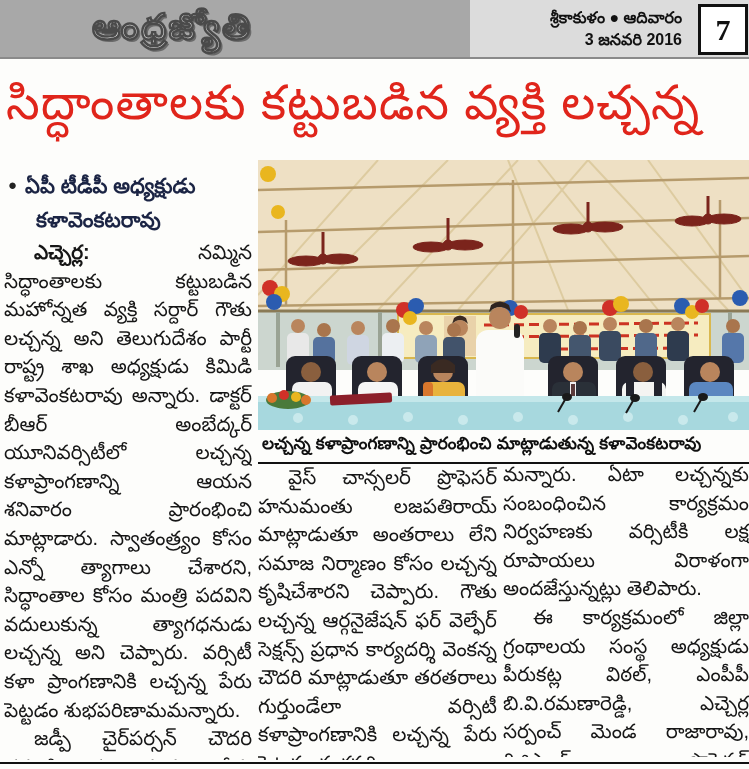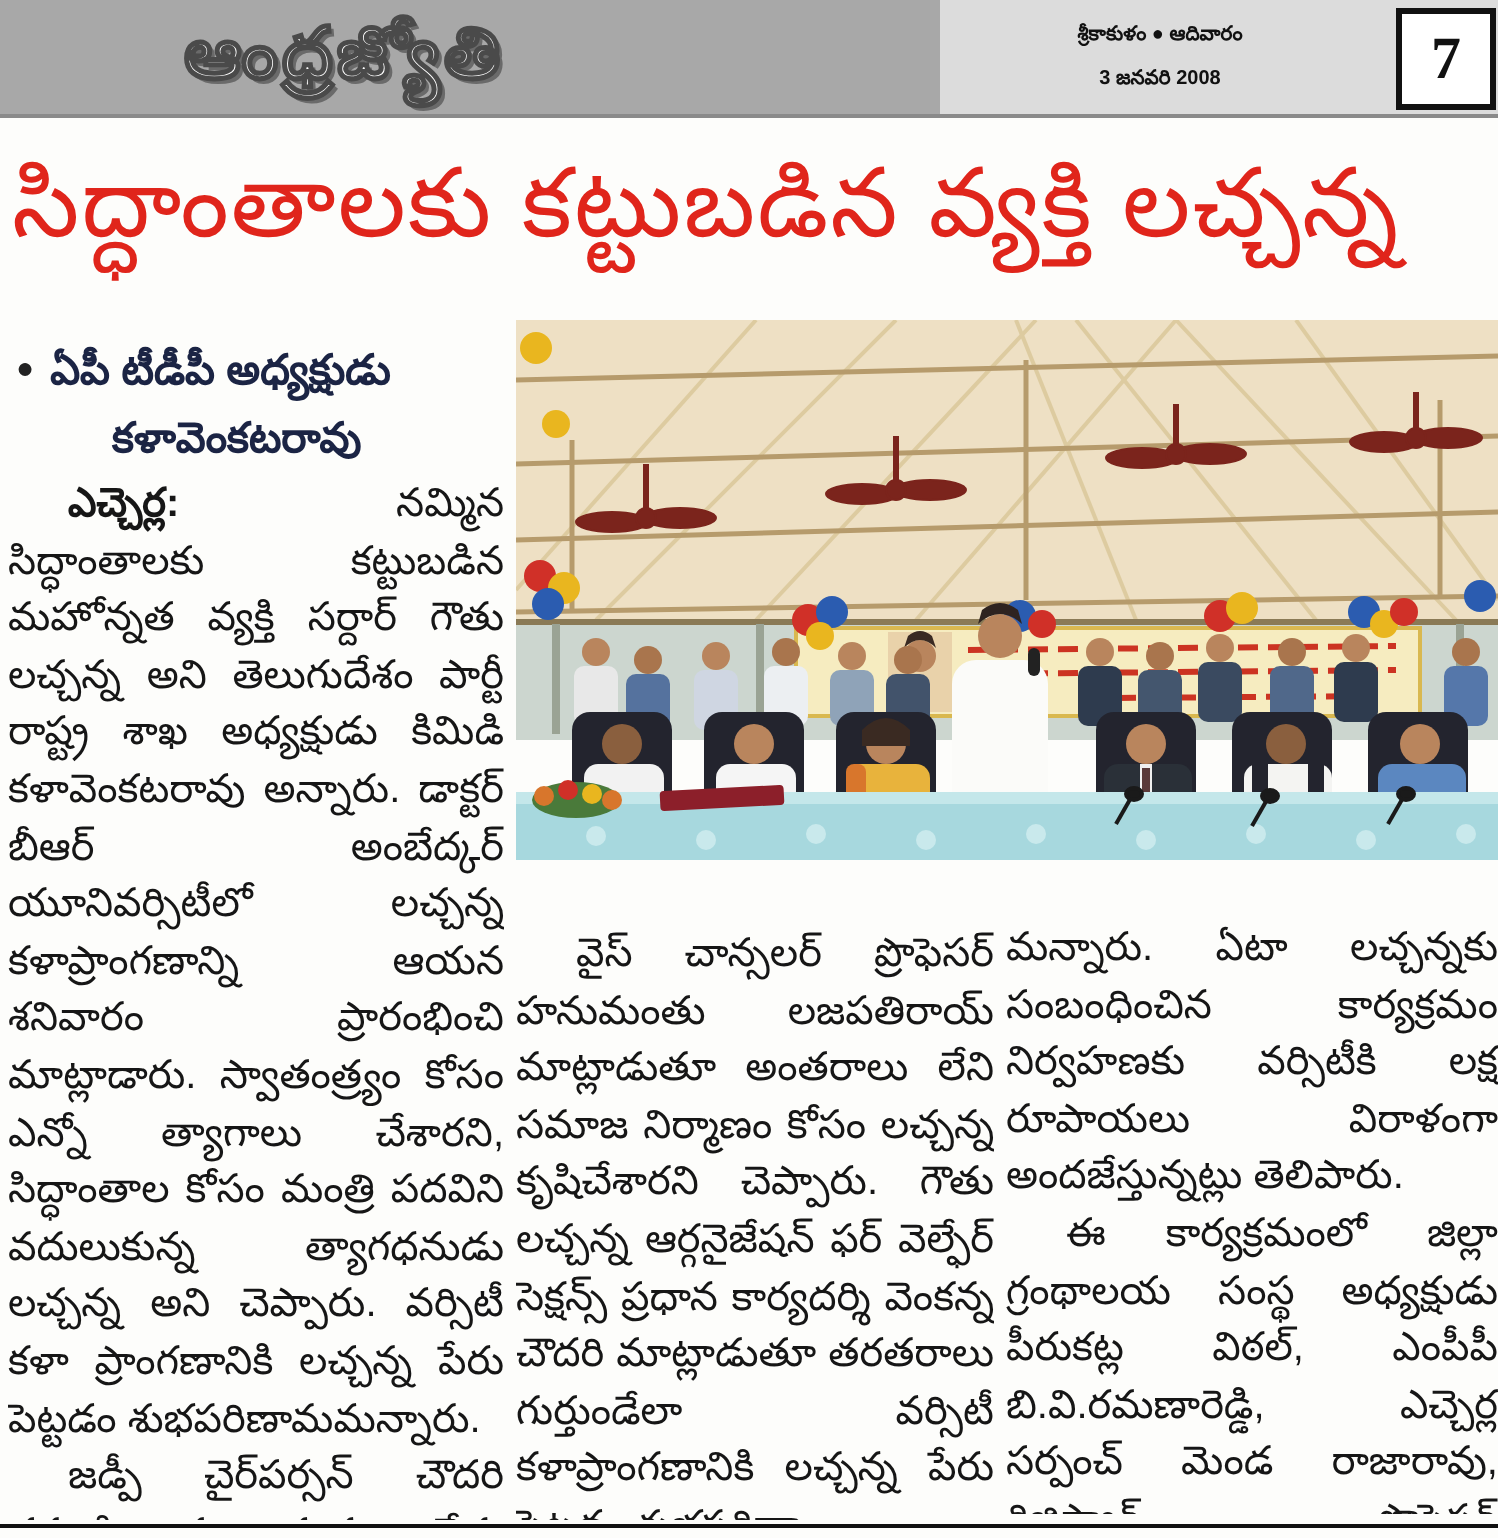--- a/index.html
+++ b/index.html
@@ -6,38 +6,38 @@
   .page{position:relative;width:749px;height:769px;background:#fdfdfb;overflow:hidden;
         font-family:"Liberation Sans","DejaVu Sans",sans-serif;color:#1a1a1a;}
 
   
   .masthead{position:absolute;top:0;left:0;width:749px;height:57px;background:#a8a8a8;
             border-bottom:2px solid #8a8a8a;}
   .masthead-right{position:absolute;top:0;left:470px;width:279px;height:57px;background:#dcdcdc;}
   .logo{position:absolute;top:6px;left:92px;font-size:36px;font-weight:bold;color:#ffffff;
         letter-spacing:2px;-webkit-text-stroke:1.4px #4a4a4a;
         text-shadow:2px 2px 0 #6a6a6a;}
-  .edition{position:absolute;top:7px;left:478px;width:204px;text-align:center;
-           font-weight:bold;font-size:10px;line-height:22px;color:#111;}
+  .edition{position:absolute;top:7px;left:478px;width:204px;text-align:right;
+           font-weight:bold;font-size:16px;line-height:22px;color:#111;}
   .pagebox{position:absolute;top:4px;left:698px;width:44px;height:45px;background:#ffffff;
            border:3px solid #111;display:flex;align-items:center;justify-content:center;
            font-family:"Liberation Serif","DejaVu Serif",serif;
            font-size:30px;font-weight:bold;color:#111;}
 
   
   .headline{position:absolute;top:60px;left:6px;width:738px;height:96px;
             display:flex;align-items:center;
             font-size:48px;font-weight:normal;color:#e0251b;letter-spacing:1px;
             white-space:nowrap;}
 
   
   .subhead{position:absolute;top:168px;left:8px;width:242px;color:#1b2444;
            font-weight:bold;font-size:21px;line-height:34px;}
   .subhead .bullet{font-size:15px;vertical-align:3px;margin-right:8px;color:#222;}
-  .subhead .l2{display:block;margin-left:48px;}
+  .subhead .l2{display:block;margin-left:28px;}
 
   
   .col{position:absolute;font-size:20px;line-height:28.6px;text-align:justify;color:#161616;}
   .col p{margin:0;}
   .col p.indent{text-indent:30px;}
   .col .lead{font-weight:bold;}
   .col1{top:238px;left:4px;width:248px;height:522px;overflow:hidden;}
   .col2{top:463px;left:258px;width:239px;height:297px;overflow:hidden;}
   .col3{top:460px;left:503px;width:246px;height:297px;overflow:hidden;}
 
@@ -52,21 +52,21 @@
 </head>
 <body>
 
 <div class="page">
 
   <div class="masthead">
     <div class="masthead-right"></div>
     <div class="logo">ఆంధ్రజ్యోతి</div>
     <div class="edition">
       <span>శ్రీకాకుళం ● ఆదివారం</span><br>
-      <span>3 జనవరి 2008</span>
+      <span>3 జనవరి 2016</span>
     </div>
     <div class="pagebox">
       <span>7</span>
     </div>
   </div>
 
   <div class="headline">సిద్ధాంతాలకు కట్టుబడిన వ్యక్తి లచ్చన్న</div>
 
   <div class="subhead">
     <span class="bullet">●</span><span>ఏపీ టీడీపీ అధ్యక్షుడు</span>
@@ -289,20 +289,21 @@
         <g stroke="#1a1a1a" stroke-width="2" fill="#1a1a1a">
           <line x1="300" y1="252" x2="308" y2="238"></line>
             <ellipse cx="309" cy="237" rx="4" ry="3"></ellipse>
           <line x1="368" y1="253" x2="376" y2="239"></line>
             <ellipse cx="377" cy="238" rx="4" ry="3"></ellipse>
           <line x1="436" y1="252" x2="444" y2="238"></line>
             <ellipse cx="445" cy="237" rx="4" ry="3"></ellipse>
         </g>
       </g>
     </svg>
+    <figcaption class="caption">లచ్చన్న కళాప్రాంగణాన్ని ప్రారంభించి మాట్లాడుతున్న కళావెంకటరావు</figcaption>
   </figure>
 
   <div class="col col2">
     <p class="indent">వైస్ చాన్సలర్ ప్రొఫెసర్ హనుమంతు లజపతిరాయ్ మాట్లాడుతూ అంతరాలు లేని సమాజ నిర్మాణం కోసం లచ్చన్న కృషిచేశారని చెప్పారు. గౌతు లచ్చన్న ఆర్గనైజేషన్ ఫర్ వెల్ఫేర్ సెక్షన్స్ ప్రధాన కార్యదర్శి వెంకన్న చౌదరి మాట్లాడుతూ తరతరాలు గుర్తుండేలా వర్సిటీ కళాప్రాంగణానికి లచ్చన్న పేరు పెట్టడం శుభపరిణా</p>
   </div>
 
   <div class="col col3">
     <p>మన్నారు. ఏటా లచ్చన్నకు సంబంధించిన కార్యక్రమం నిర్వహణకు వర్సిటీకి లక్ష రూపాయలు విరాళంగా అందజేస్తున్నట్లు తెలిపారు.</p>
     <p class="indent">ఈ కార్యక్రమంలో జిల్లా గ్రంథాలయ సంస్థ అధ్యక్షుడు పీరుకట్ల విఠల్, ఎంపీపీ బి.వి.రమణారెడ్డి, ఎచ్చెర్ల సర్పంచ్ మెండ రాజారావు, రిజిస్ట్రార్ ప్రొఫెసర్ వి.కృష్ణమోహన్, పలువురు అధ్యాపకులు, తదితరులు పాల్గొన్నారు. వర్సిటీ ప్రిన్సిపాల్ ప్రొఫెసర్ జి.తులసీరావు వందన సమర్పణ చేశారు.</p>
   </div>

